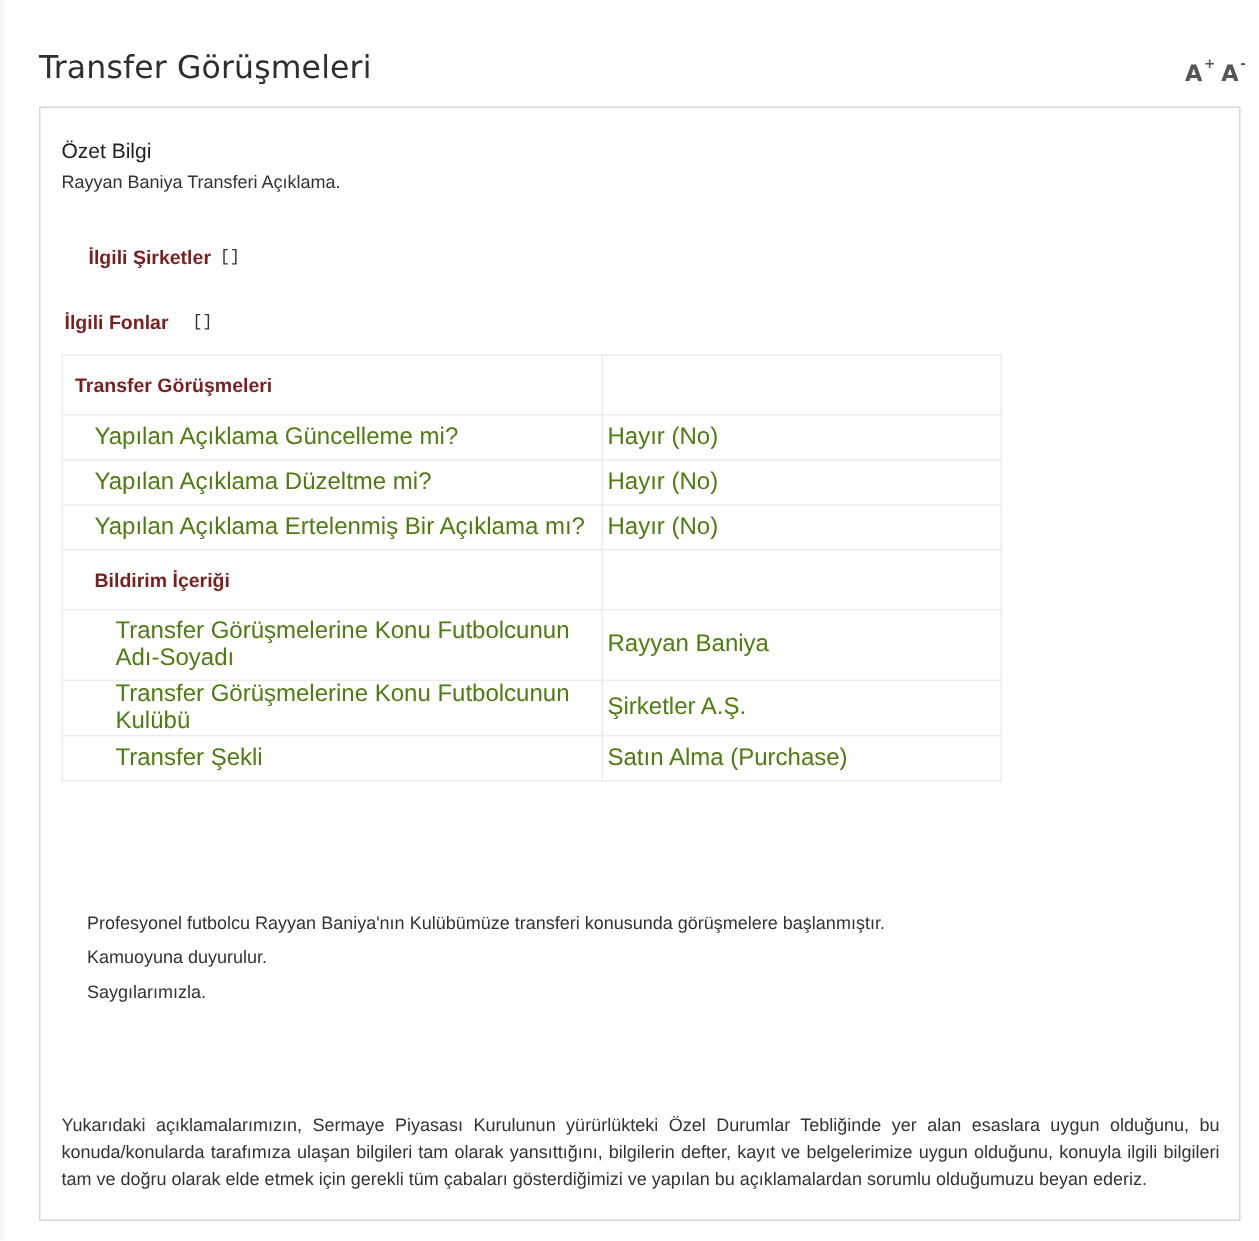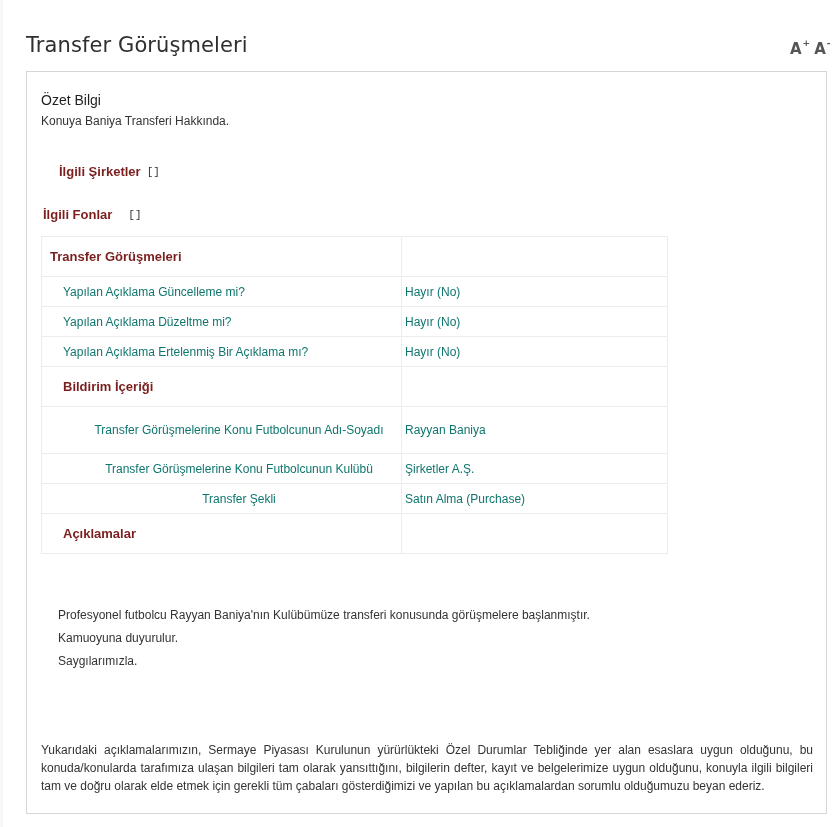--- a/index.html
+++ b/index.html
@@ -102,37 +102,37 @@
     .info-table {
       position: absolute;
       left: 14px;
       top: 164px;
       width: 627px;
       border-collapse: collapse;
       border: 1px solid #ececec;
     }
     .info-table td {
       border: 1px solid #ececec;
-      font-size: 12px;
-      color: #0f766e;
+      font-size: 16px;
+      color: #4d7c0f;
       vertical-align: middle;
     }
     .info-table td.label { width: 360px; }
     .info-table td.value { padding-left: 3px; }
     .row-section td { height: 40px; }
     .row-section .label {
       font-size: 13px;
       font-weight: bold;
       color: #7b1e1e;
     }
     .row-std td { height: 30px; }
     .row-tall td { height: 47px; }
     .lvl0 { padding-left: 8px; }
     .lvl1 { padding-left: 21px; }
-    .lvl2 { padding-left: 35px; line-height: 18px; text-align: center; }
+    .lvl2 { padding-left: 35px; line-height: 18px; }
 
     .notes {
       position: absolute;
       left: 31px;
       top: 532px;
       font-size: 12px;
       color: #333333;
     }
     .notes p {
       line-height: 23px;
@@ -161,21 +161,21 @@
       <sup>+</sup>
   </span>
   <span class="font-btn">
     <span>A</span>
       <sup>-</sup>
   </span>
 </div>
 
 <div class="panel">
   <div class="summary-title">Özet Bilgi</div>
-  <div class="summary-text">Konuya Baniya Transferi Hakkında.</div>
+  <div class="summary-text">Rayyan Baniya Transferi Açıklama.</div>
 
   <div class="related related-companies">
     <span>İlgili Şirketler</span>
     <span class="brackets">[]</span>
   </div>
   <div class="related related-funds">
     <span>İlgili Fonlar</span>
     <span class="brackets">[]</span>
   </div>
 
@@ -206,24 +206,20 @@
         <td class="value">Rayyan Baniya</td>
       </tr>
       <tr class="row-std">
         <td class="label lvl2">Transfer Görüşmelerine Konu Futbolcunun Kulübü</td>
         <td class="value">Şirketler A.Ş.</td>
       </tr>
       <tr class="row-std">
         <td class="label lvl2">Transfer Şekli</td>
         <td class="value">Satın Alma (Purchase)</td>
       </tr>
-      <tr class="row-section">
-        <td class="label lvl1">Açıklamalar</td>
-        <td class="value"></td>
-      </tr>
     </tbody>
   </table>
 
   <div class="notes">
     <p>Profesyonel futbolcu Rayyan Baniya'nın Kulübümüze transferi konusunda görüşmelere başlanmıştır.</p>
     <p>Kamuoyuna duyurulur.</p>
     <p>Saygılarımızla.</p>
   </div>
 
   <div class="disclaimer">Yukarıdaki açıklamalarımızın, Sermaye Piyasası Kurulunun yürürlükteki Özel Durumlar Tebliğinde yer alan esaslara uygun olduğunu, bu konuda/konularda tarafımıza ulaşan bilgileri tam olarak yansıttığını, bilgilerin defter, kayıt ve belgelerimize uygun olduğunu, konuyla ilgili bilgileri tam ve doğru olarak elde etmek için gerekli tüm çabaları gösterdiğimizi ve yapılan bu açıklamalardan sorumlu olduğumuzu beyan ederiz.</div>

